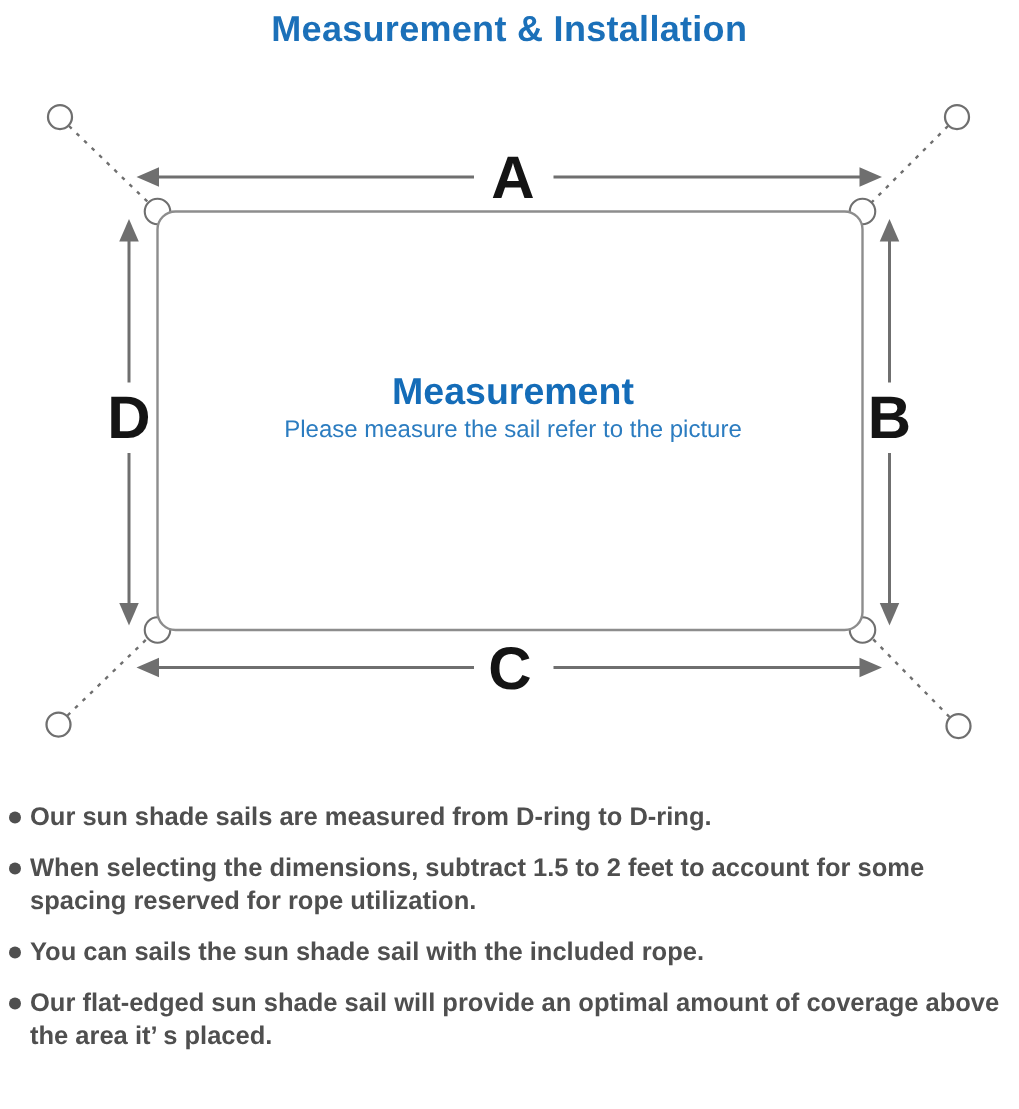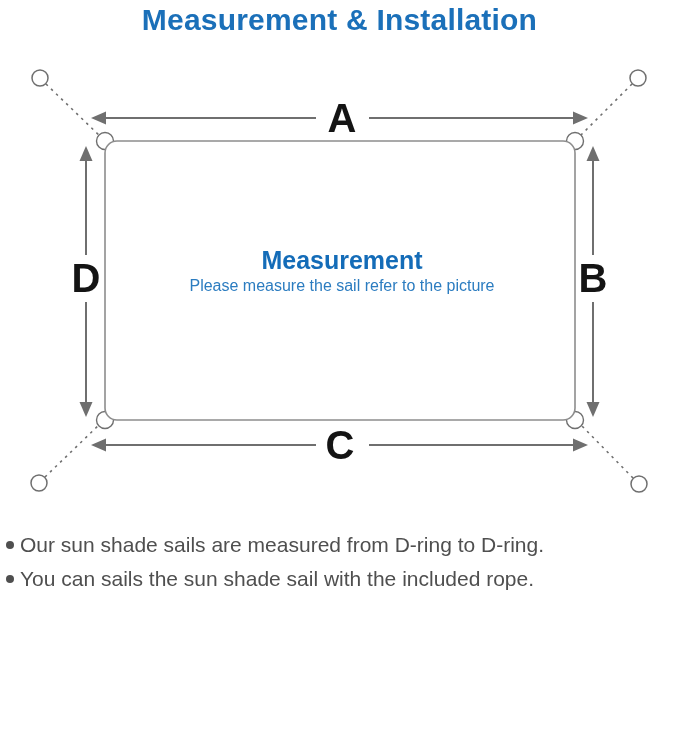--- a/index.html
+++ b/index.html
@@ -16,21 +16,21 @@
   .page{
     position:relative;
     width:679px;height:739px;
     background:#fff;
     font-family:"Liberation Sans",sans-serif;
     overflow:hidden;
   }
   .page-title{
     position:absolute;top:0;left:0;width:679px;
     margin:0;text-align:center;
-    font-size:30px;font-weight:bold;line-height:40px;
+    font-size:24px;font-weight:bold;line-height:40px;
     letter-spacing:0.2px;
     color:var(--title-blue);
   }
   .diagram{
     position:absolute;top:50px;left:0;
     display:block;
   }
   .ln{stroke:var(--line-gray);stroke-width:2;fill:none;}
   .dash{stroke:var(--line-gray);stroke-width:1.6;fill:none;stroke-dasharray:2.5 4.5;}
   .head{fill:var(--line-gray);stroke:none;}
@@ -39,21 +39,21 @@
   .sail{fill:#fff;stroke:var(--border-gray);stroke-width:1.6;}
   .dim-label{font-family:"Liberation Sans",sans-serif;font-size:40px;font-weight:bold;fill:var(--label-black);text-anchor:middle;}
   .center-title{font-family:"Liberation Sans",sans-serif;font-size:25px;font-weight:bold;fill:var(--center-blue);text-anchor:middle;}
   .center-sub{font-family:"Liberation Sans",sans-serif;font-size:16px;fill:var(--subtitle-blue);text-anchor:middle;}
   .notes{
     list-style:none;margin:0;padding:0;
     position:absolute;top:534px;left:6px;right:4px;
   }
   .note{display:flex;gap:6px;margin-bottom:12px;align-items:flex-start;}
   .dot{flex:none;width:8px;height:8px;border-radius:50%;background:var(--note-gray);margin-top:7px;}
-  .note-text{font-size:21px;line-height:22px;color:var(--note-gray);}
+  .note-text{font-size:17px;line-height:22px;color:var(--note-gray);font-weight:bold;}
 </style>
 </head>
 <body>
 
 <div class="page">
 
   <h1 class="page-title">Measurement &amp; Installation</h1>
 
   <svg class="diagram" width="679" height="475" viewBox="0 0 679 475" xmlns="http://www.w3.org/2000/svg">
 
@@ -102,17 +102,25 @@
     <text class="center-sub" x="342" y="241">Please measure the sail refer to the picture</text>
   </svg>
 
   <ul class="notes">
     <li class="note">
       <span class="dot"></span>
       <span class="note-text">Our sun shade sails are measured from D-ring to D-ring.</span>
     </li>
     <li class="note">
       <span class="dot"></span>
+      <span class="note-text">When selecting the dimensions, subtract 1.5 to 2 feet to account for some spacing reserved for rope utilization.</span>
+    </li>
+    <li class="note">
+      <span class="dot"></span>
       <span class="note-text">You can sails the sun shade sail with the included rope.</span>
+    </li>
+    <li class="note">
+      <span class="dot"></span>
+      <span class="note-text">Our flat-edged sun shade sail will provide an optimal amount of coverage above the area it’ s placed.</span>
     </li>
   </ul>
 
 </div>
 
 </body></html>

